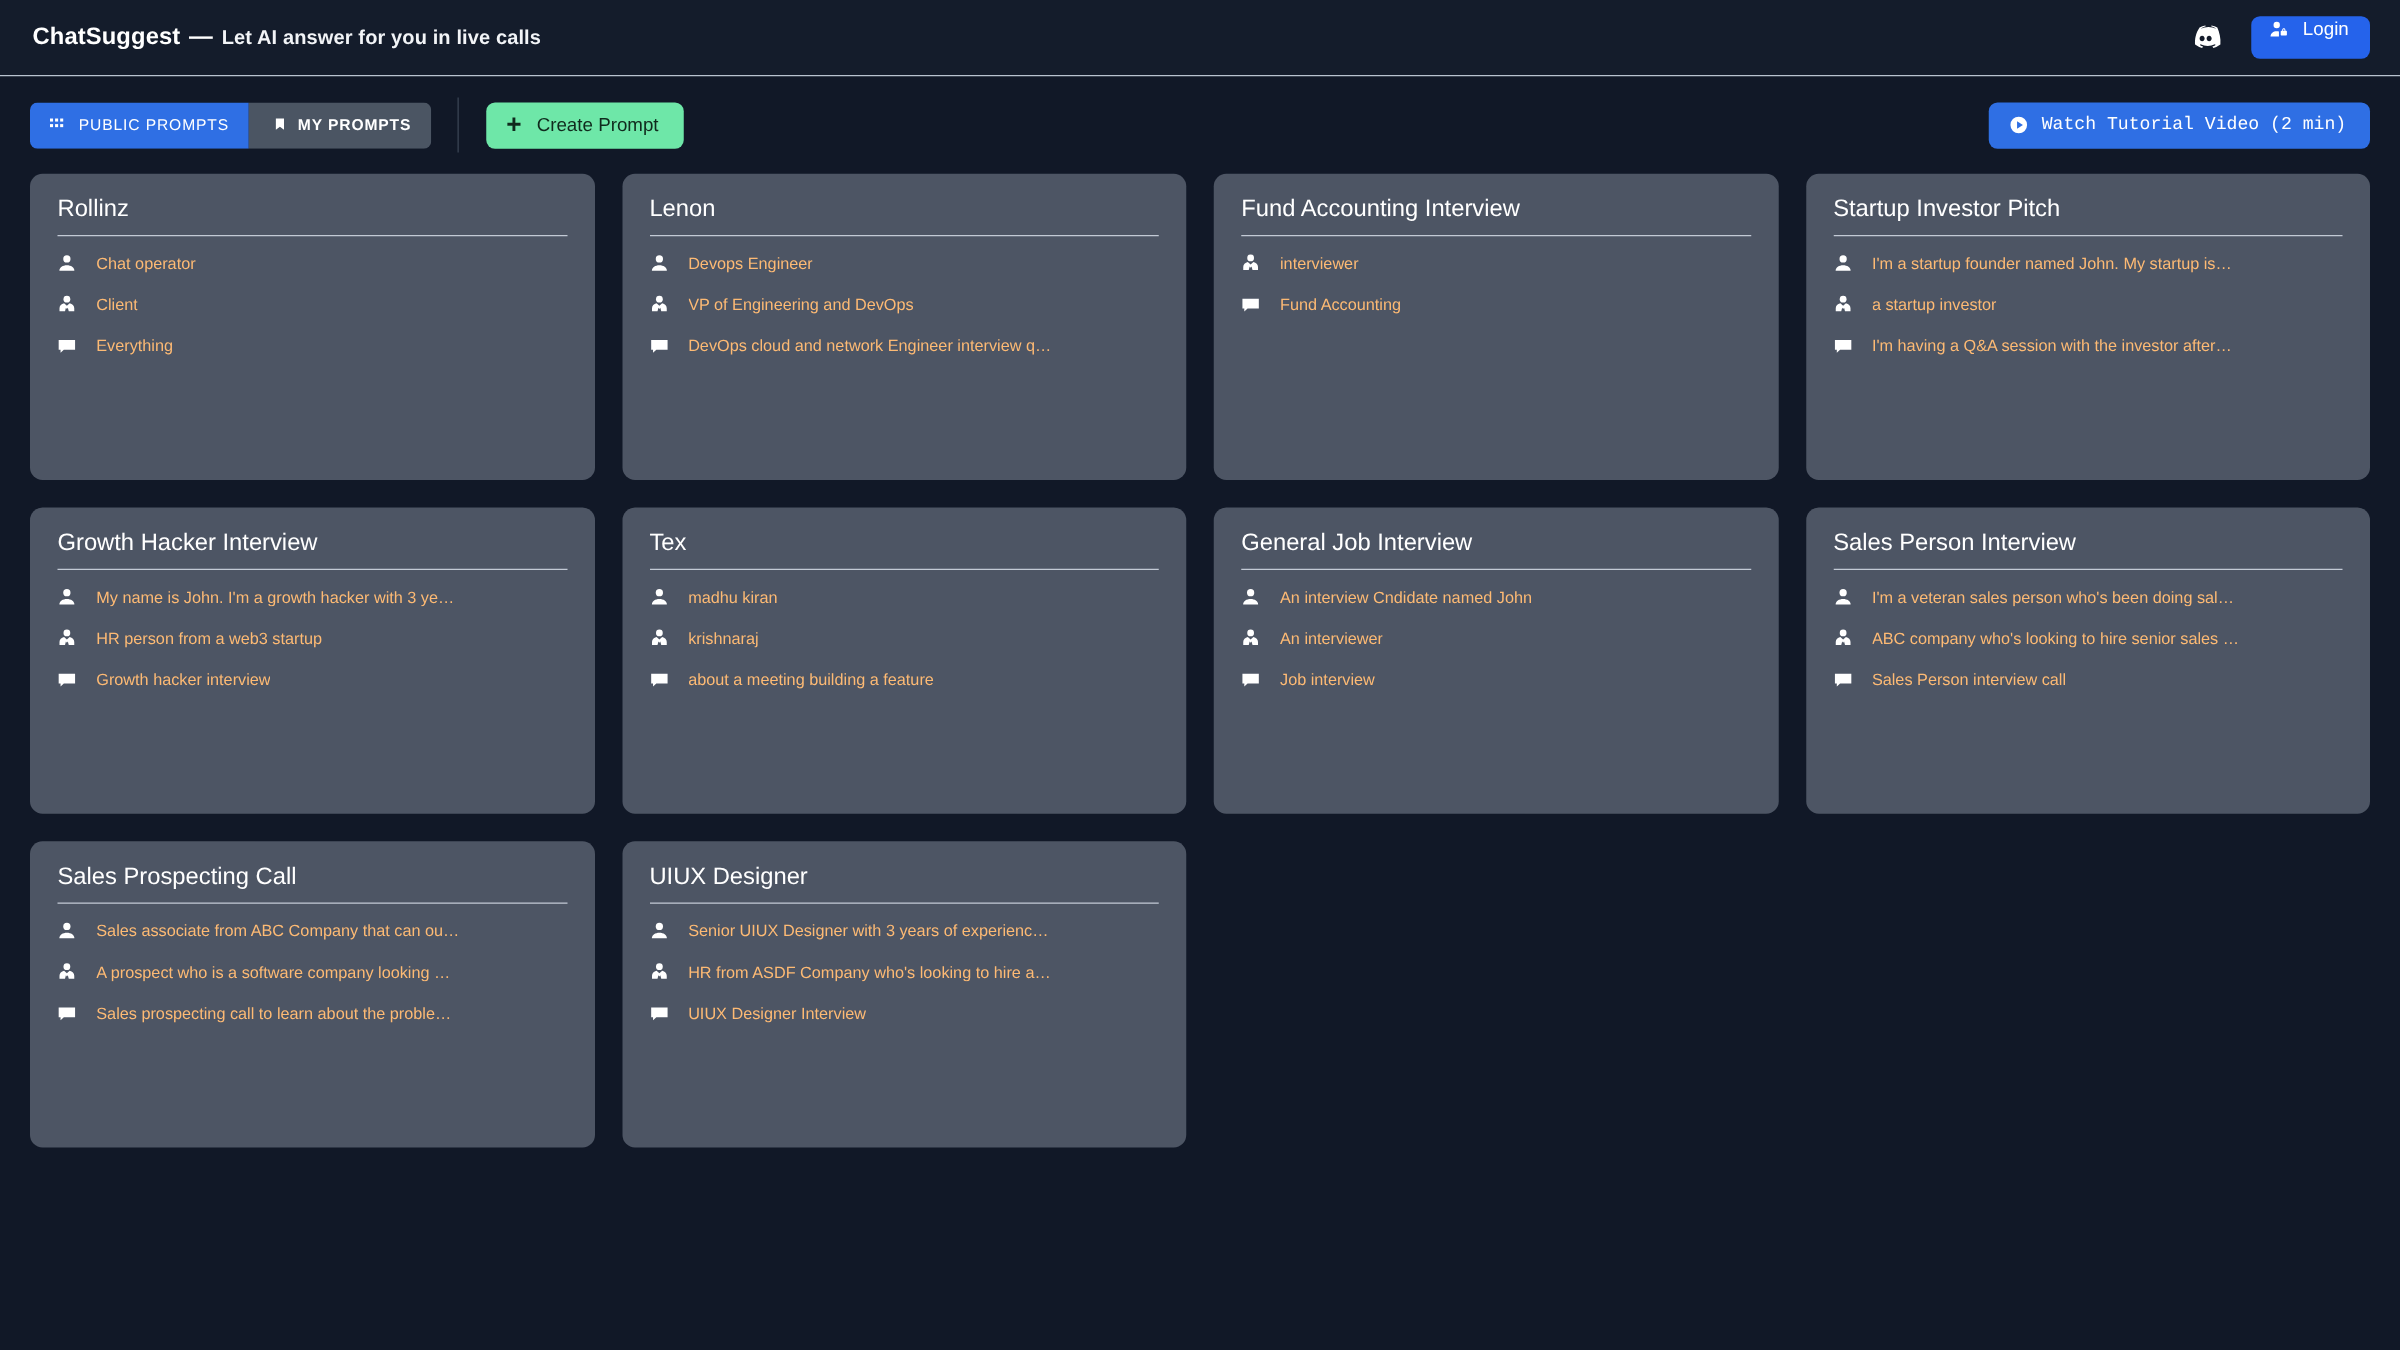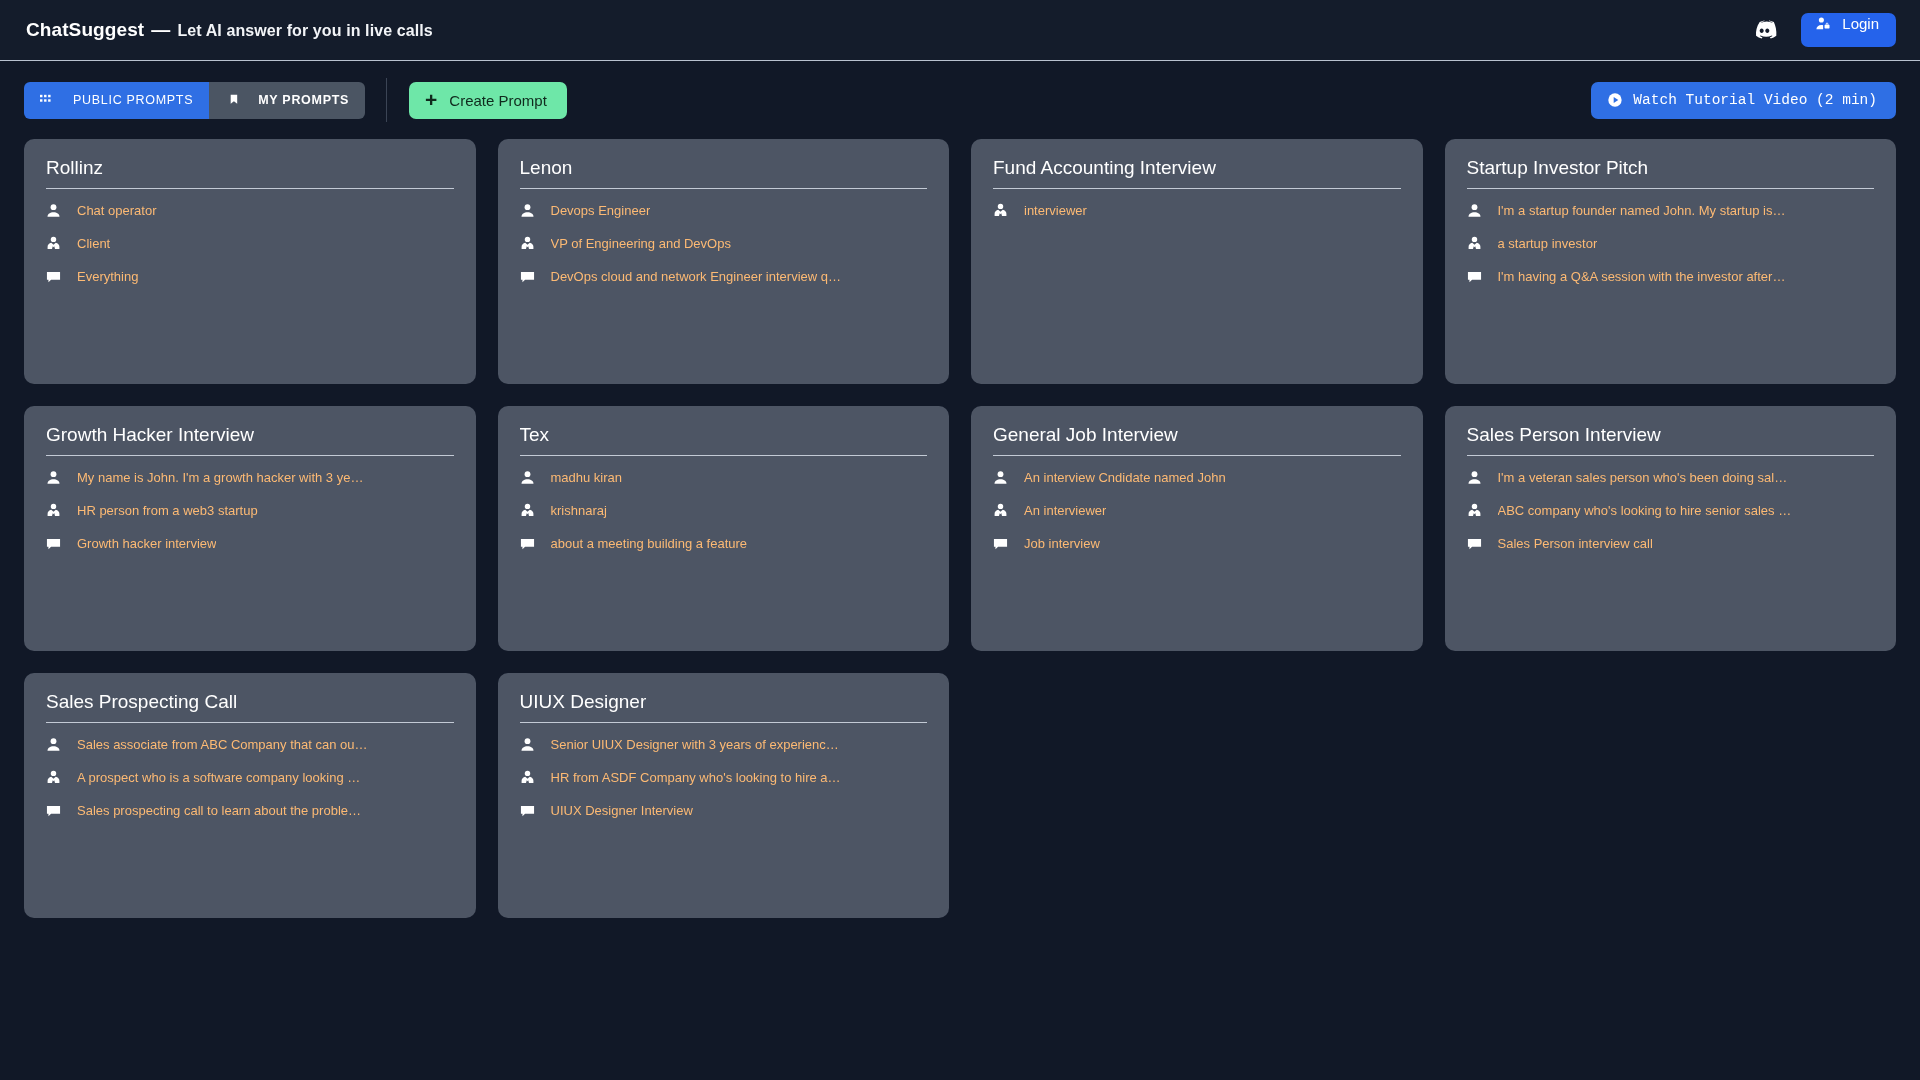--- a/index.html
+++ b/index.html
@@ -60,21 +60,21 @@
     padding: 0 24px 0 24px;
     justify-content: space-between;
   }
   .toolbar-left { display: flex; align-items: center; }
   .seg {
     display: flex;
     border-radius: 6px;
     overflow: hidden;
   }
   .seg-btn {
-    display: flex; align-items: center; gap: 20px;
+    display: flex; align-items: center; gap: 10px;
     height: 37px;
     padding: 0 16px;
     font-size: 12.5px;
     letter-spacing: .7px;
     border: none;
     color: #ffffff;
     font-family: "Liberation Sans", sans-serif;
     cursor: pointer;
     white-space: nowrap;
   }
@@ -330,20 +330,28 @@
     <div class="row counterpart">
       <span class="ico">
         <svg width="15" height="15" viewBox="0 0 16 16" fill="currentColor">
           <circle cx="8" cy="3.6" r="2.9"></circle>
           <path d="M5.6 7.1 8 9.2l2.4-2.1c2.3.5 3.9 2.1 3.9 4.3v2.5H9.6l-.8-3.1L8 12l-.8-1.2-.8 3.1H1.7v-2.5c0-2.2 1.6-3.8 3.9-4.3z"></path>
         </svg>
       </span>
       <span class="txt">interviewer</span>
     </div>
 
+    <div class="row chat">
+      <span class="ico">
+        <svg width="15" height="15" viewBox="0 0 16 16" fill="currentColor">
+          <path d="M1 2.2h14v8.2H5.4L2.6 13V10.4H1z"></path>
+        </svg>
+      </span>
+      <span class="txt">Fund Accounting</span>
+    </div>
   </div>
 
   <div class="card">
     <div class="card-title">Startup Investor Pitch</div>
     <div class="card-rule"></div>
 
     <div class="row person">
       <span class="ico">
         <svg width="15" height="15" viewBox="0 0 16 16" fill="currentColor">
           <circle cx="8" cy="4.4" r="3.1"></circle>

